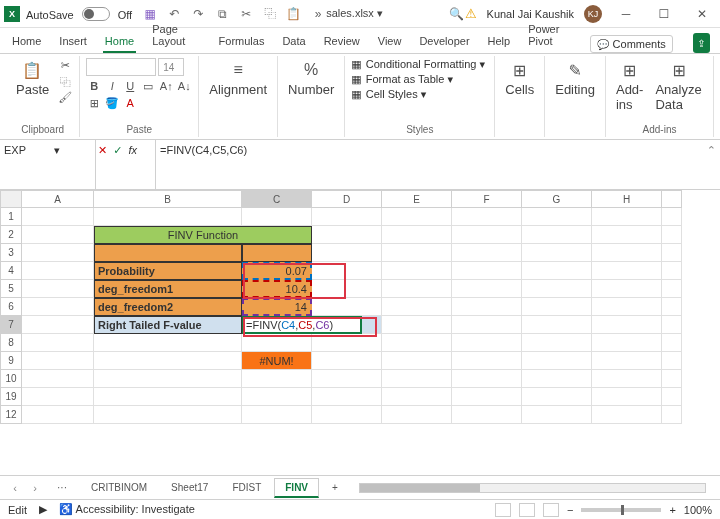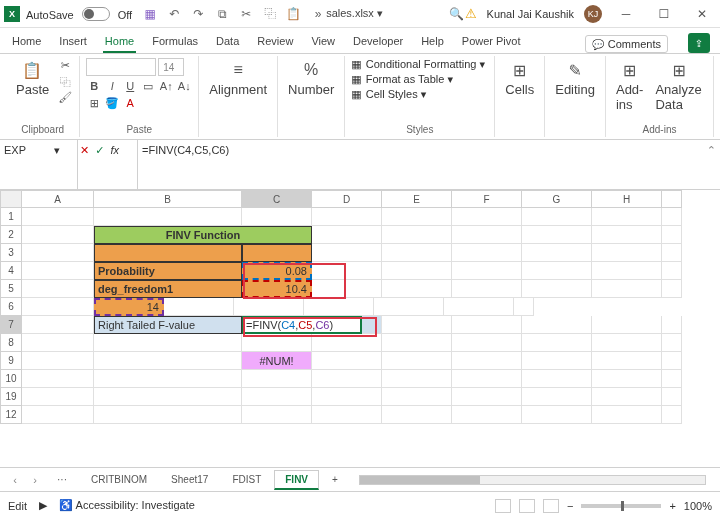--- a/index.html
+++ b/index.html
@@ -29,53 +29,53 @@
 .big-btn{display:flex;flex-direction:column;align-items:center;gap:2px;padding:2px 4px}
 .big-btn .ic{width:20px;height:20px;display:flex;align-items:center;justify-content:center;font-size:16px;color:#555}
 .big-btn .lbl{font-size:13px;color:#444}
 .small-stack{display:flex;flex-direction:column;gap:2px}
 .small-ic{width:16px;height:14px;display:flex;align-items:center;justify-content:center;font-size:11px;color:#555}
 .font-row{display:flex;gap:2px;align-items:center}
 .font-box{border:1px solid #ccc;height:18px;padding:0 4px;font-size:10px;color:#888;display:flex;align-items:center}
 .styles-list{display:flex;flex-direction:column;gap:2px;font-size:10px;color:#666}
 .styles-list div{display:flex;align-items:center;gap:4px}
 .formula-bar{height:50px;display:flex;border-bottom:1px solid #d0d0d0}
-.name-box{width:78px;border-right:1px solid #d0d0d0;display:flex;align-items:flex-start;padding:4px;font-size:11px}
+.name-box{width:96px;border-right:1px solid #d0d0d0;display:flex;align-items:flex-start;padding:4px;font-size:11px}
 .name-box input{border:none;width:50px;font-size:11px;outline:none}
 .fx-icons{width:60px;display:flex;align-items:flex-start;padding:4px 2px;gap:6px;border-right:1px solid #d0d0d0}
 .fx-area{flex:1;padding:4px;font-size:11px;position:relative}
 .fx-expand{position:absolute;right:4px;top:4px;color:#888}
 .grid-area{flex:1;display:flex;overflow:hidden}
 .row-headers{width:22px;background:#fff}
 .corner{height:18px;border:1px solid #d0d0d0;background:#f0f0f0}
 .rh{height:18px;border:1px solid #d0d0d0;border-top:none;font-size:10px;display:flex;align-items:center;justify-content:center;color:#555;background:#fff}
 .rh.sel{background:#d0d0d0}
 .cols{flex:1;overflow:hidden}
 .col-headers{display:flex;height:18px}
 .ch{border:1px solid #d0d0d0;border-left:none;font-size:10px;display:flex;align-items:center;justify-content:center;color:#555;background:#fff}
 .ch.sel{background:#d0d0d0}
 .cells{position:relative}
 .row{display:flex;height:18px}
 .cell{border-right:1px solid #e0e0e0;border-bottom:1px solid #e0e0e0;font-size:11px;padding:0 3px;display:flex;align-items:center;overflow:hidden;white-space:nowrap}
 .wA{width:72px}.wB{width:148px}.wC{width:70px}.wD{width:70px}.wE{width:70px}.wF{width:70px}.wG{width:70px}.wH{width:70px}.wI{width:20px}
-.hdr-green{background:#9dcc5f;font-weight:bold;justify-content:center;border:1px solid #333}
+.hdr-green{background:#9dcc5f;font-weight:normal;justify-content:center;border:1px solid #333}
 .orange{background:#ed9f4c;border:1px solid #333;font-weight:bold}
 .orange-r{background:#ed9f4c;border:1px solid #333;justify-content:flex-end}
-.blue-sel{background:#d0e0ee;border:1px solid #333;font-weight:normal}
+.blue-sel{background:#d0e0ee;border:1px solid #333;font-weight:bold}
 .edit-cell{background:#fff;border:2px solid #107c41;font-size:11px;padding:0 2px}
-.num-err{background:#f0abfc;justify-content:center}
+.num-err{background:#f97316;justify-content:center}
 .red-box{position:absolute;border:2px solid #dc3545;pointer-events:none}
 .tok-blue{color:#0070c0}.tok-red{color:#c00000}.tok-purple{color:#7030a0}
 .sheet-tabs{height:24px;border-top:1px solid #d0d0d0;display:flex;align-items:center;padding:0 6px;gap:2px}
 .nav-arrow{width:18px;color:#888;text-align:center}
 .tab{padding:3px 10px;font-size:10px;border:1px solid transparent;color:#555}
 .tab.active{background:#fff;border:1px solid #ccc;border-bottom:2px solid #107c41;color:#107c41;font-weight:bold}
 .hscroll{flex:1;height:10px;border:1px solid #ccc;margin:0 8px;position:relative;background:#f0f0f0}
 .hscroll::after{content:"";position:absolute;left:0;width:120px;top:0;bottom:0;background:#c0c0c0}
-.status-bar{height:28px;border-top:1px solid #d0d0d0;display:flex;align-items:center;padding:0 8px;font-size:10px;color:#555;gap:12px}
+.status-bar{height:20px;border-top:1px solid #d0d0d0;display:flex;align-items:center;padding:0 8px;font-size:10px;color:#555;gap:12px}
 .status-bar .right{margin-left:auto;display:flex;align-items:center;gap:8px}
 .zoom-slider{width:80px;height:4px;background:#ccc;position:relative}
 .zoom-slider::after{content:"";position:absolute;left:50%;top:-3px;width:3px;height:10px;background:#666}
 .view-btn{width:16px;height:14px;border:1px solid #ccc}
 </style>
 </head>
 <body>
 
 <div class="title-bar">
   <div class="xl-icon">X</div>
@@ -103,20 +103,21 @@
     <div class="win-btn">─</div>
     <div class="win-btn">☐</div>
     <div class="win-btn">✕</div>
   </div>
 </div>
 
 <div class="menu-bar">
   <div class="menu-item">Home</div>
   <div class="menu-item">Insert</div>
   <div class="menu-item active">Home</div>
+  <div class="menu-item">Page Layout</div>
   <div class="menu-item">Formulas</div>
   <div class="menu-item">Data</div>
   <div class="menu-item">Review</div>
   <div class="menu-item">View</div>
   <div class="menu-item">Developer</div>
   <div class="menu-item">Help</div>
   <div class="menu-item">Power Pivot</div>
   <div class="comments-btn">💬 <span>Comments</span></div>
   <div class="share-btn">⇪</div>
 </div>
@@ -289,41 +290,42 @@
           <div class="cell wD"></div>
           <div class="cell wE"></div>
           <div class="cell wF"></div>
           <div class="cell wG"></div>
           <div class="cell wH"></div>
           <div class="cell wI"></div>
         </div>
       <div class="row">
           <div class="cell wA"></div>
           <div class="cell wB orange">Probability</div>
-          <div class="cell wC orange-r" style="border:2px dashed #0070c0">0.08</div>
+          <div class="cell wC orange-r" style="border:2px dashed #0070c0">0.07</div>
           <div class="cell wD"></div>
           <div class="cell wE"></div>
           <div class="cell wF"></div>
           <div class="cell wG"></div>
           <div class="cell wH"></div>
           <div class="cell wI"></div>
         </div>
       <div class="row">
           <div class="cell wA"></div>
           <div class="cell wB orange">deg_freedom1</div>
           <div class="cell wC orange-r" style="border:2px dashed #c00000">10.4</div>
           <div class="cell wD"></div>
           <div class="cell wE"></div>
           <div class="cell wF"></div>
           <div class="cell wG"></div>
           <div class="cell wH"></div>
           <div class="cell wI"></div>
         </div>
       <div class="row">
           <div class="cell wA"></div>
+          <div class="cell wB orange">deg_freedom2</div>
           <div class="cell wC orange-r" style="border:2px dashed #7030a0">14</div>
           <div class="cell wD"></div>
           <div class="cell wE"></div>
           <div class="cell wF"></div>
           <div class="cell wG"></div>
           <div class="cell wH"></div>
           <div class="cell wI"></div>
         </div>
       <div class="row">
           <div class="cell wA"></div>

